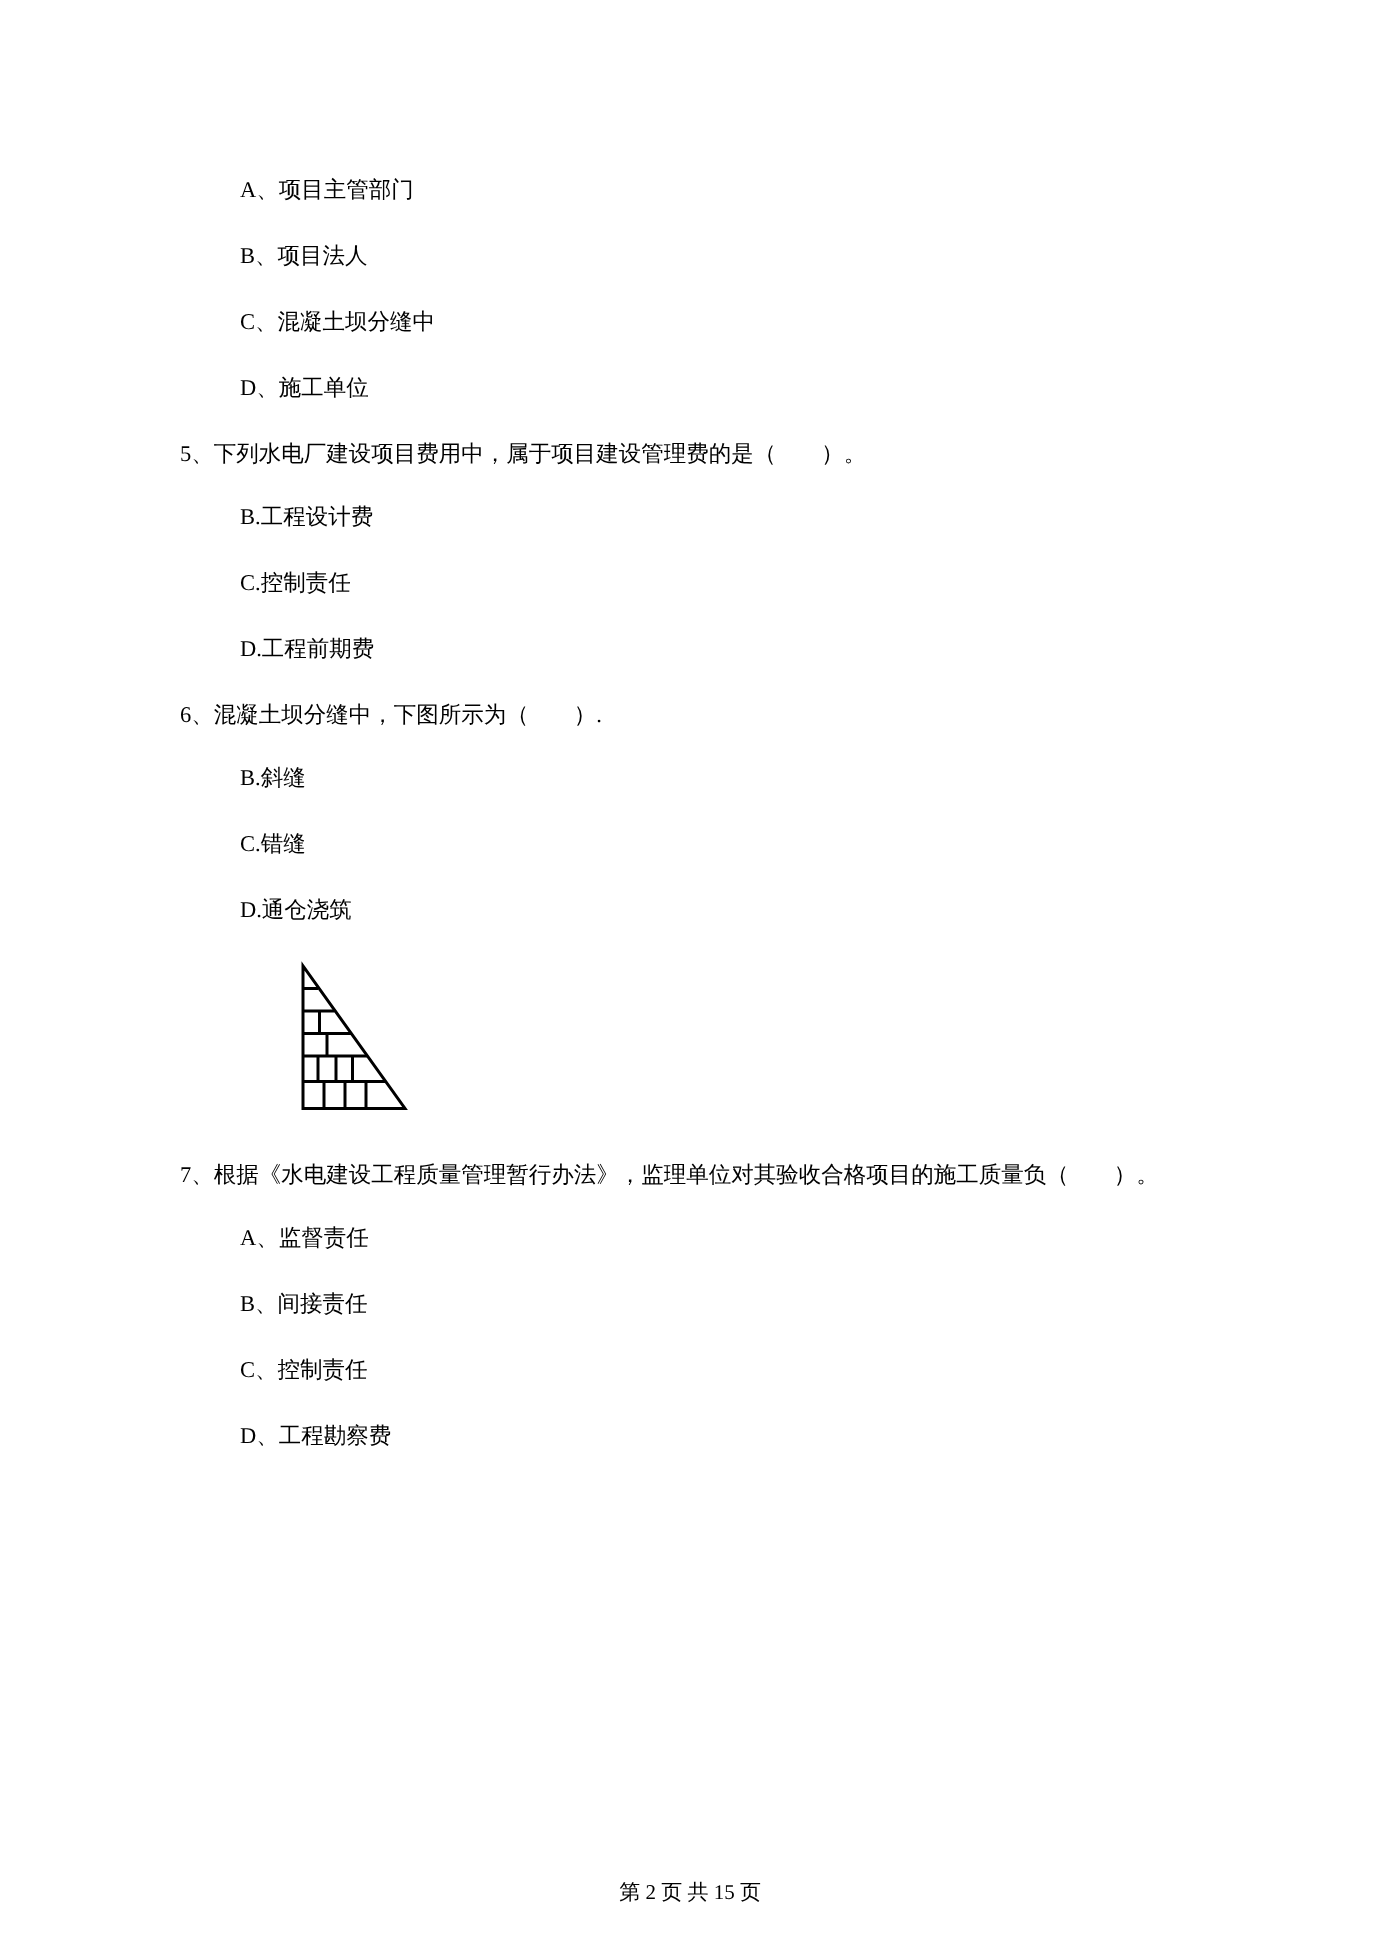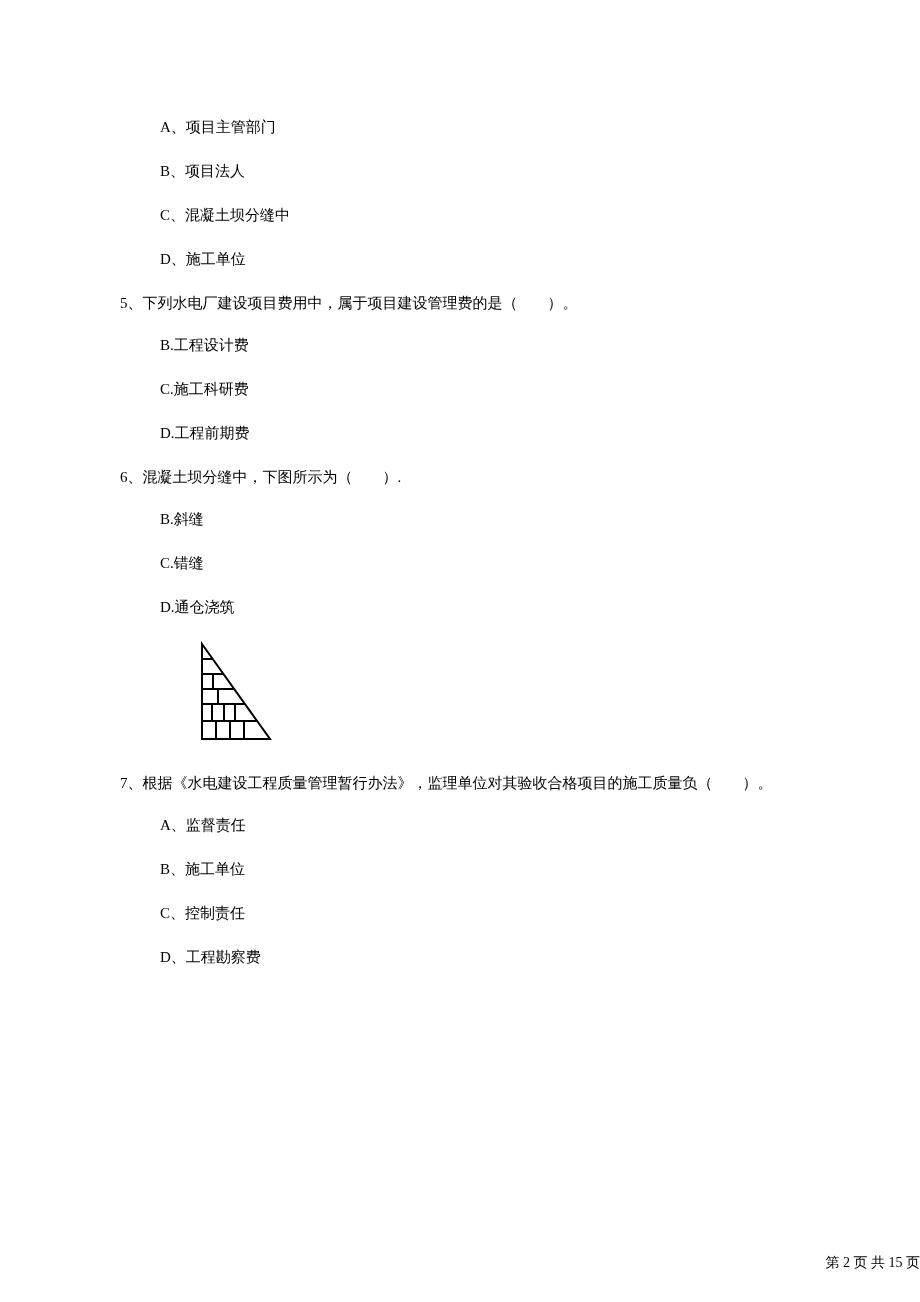--- a/index.html
+++ b/index.html
@@ -32,38 +32,38 @@
     .dam-svg {
       margin-left: 60px;
       margin-top: 8px;
       margin-bottom: 20px;
     }
     .page-footer {
       position: absolute;
       bottom: 28px;
       left: 0;
       right: 0;
-      text-align: right;
+      text-align: center;
       font-size: 14px;
     }
   </style>
 </head>
 <body>
 
 <div class="question">
   <div class="option">A、项目主管部门</div>
   <div class="option">B、项目法人</div>
   <div class="option">C、混凝土坝分缝中</div>
   <div class="option">D、施工单位</div>
 </div>
 
 <div class="question">
   <div class="question-text">5、下列水电厂建设项目费用中，属于项目建设管理费的是（　　）。</div>
   <div class="option">B.工程设计费</div>
-  <div class="option">C.施工科研费</div>
+  <div class="option">C.控制责任</div>
   <div class="option">D.工程前期费</div>
 </div>
 
 <div class="question">
   <div class="question-text">6、混凝土坝分缝中，下图所示为（　　）.</div>
   <div class="option">B.斜缝</div>
   <div class="option">C.错缝</div>
   <div class="option">D.通仓浇筑</div>
   <div class="dam-svg">
     <svg width="110" height="105" viewBox="0 0 110 105">
@@ -86,18 +86,18 @@
         <line x1="50" y1="82" x2="50" y2="100"></line>
         <line x1="64" y1="82" x2="64" y2="100"></line>
       </g>
     </svg>
   </div>
 </div>
 
 <div class="question">
   <div class="question-text">7、根据《水电建设工程质量管理暂行办法》，监理单位对其验收合格项目的施工质量负（　　）。</div>
   <div class="option">A、监督责任</div>
-  <div class="option">B、施工单位</div>
+  <div class="option">B、间接责任</div>
   <div class="option">C、控制责任</div>
   <div class="option">D、工程勘察费</div>
 </div>
 
 <div class="page-footer">第 2 页 共 15 页</div>
 
 </body></html>

